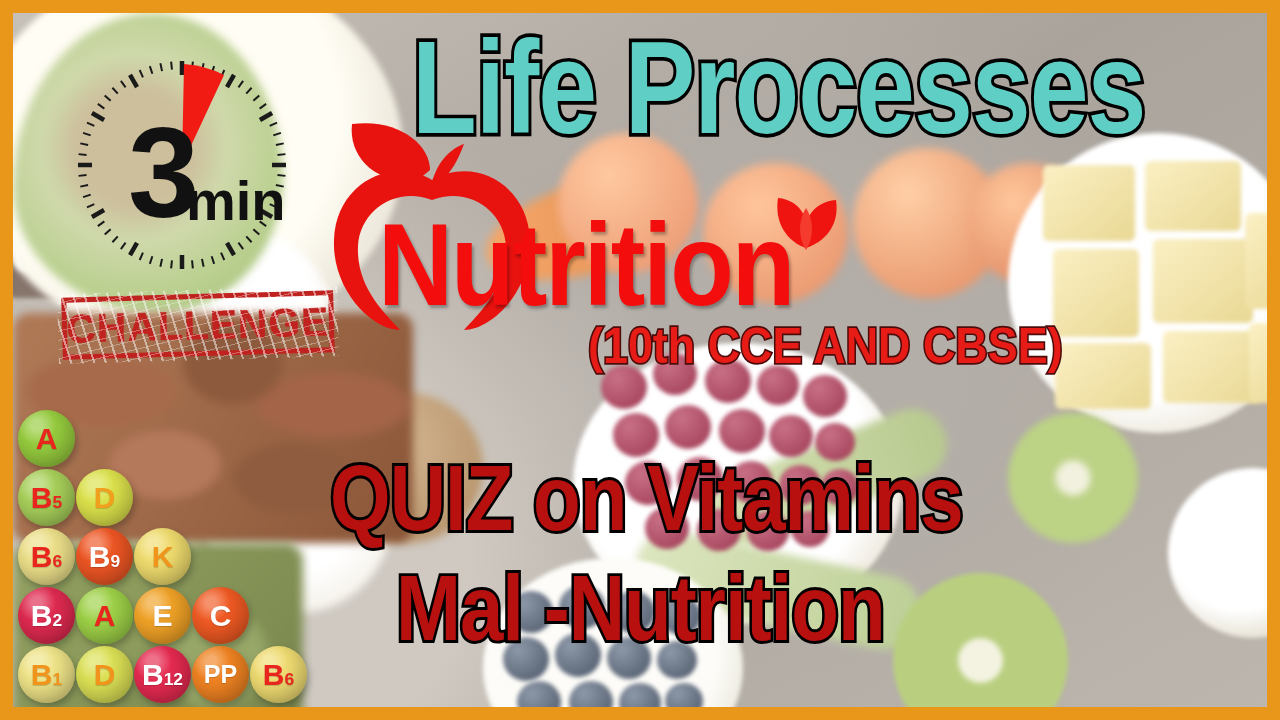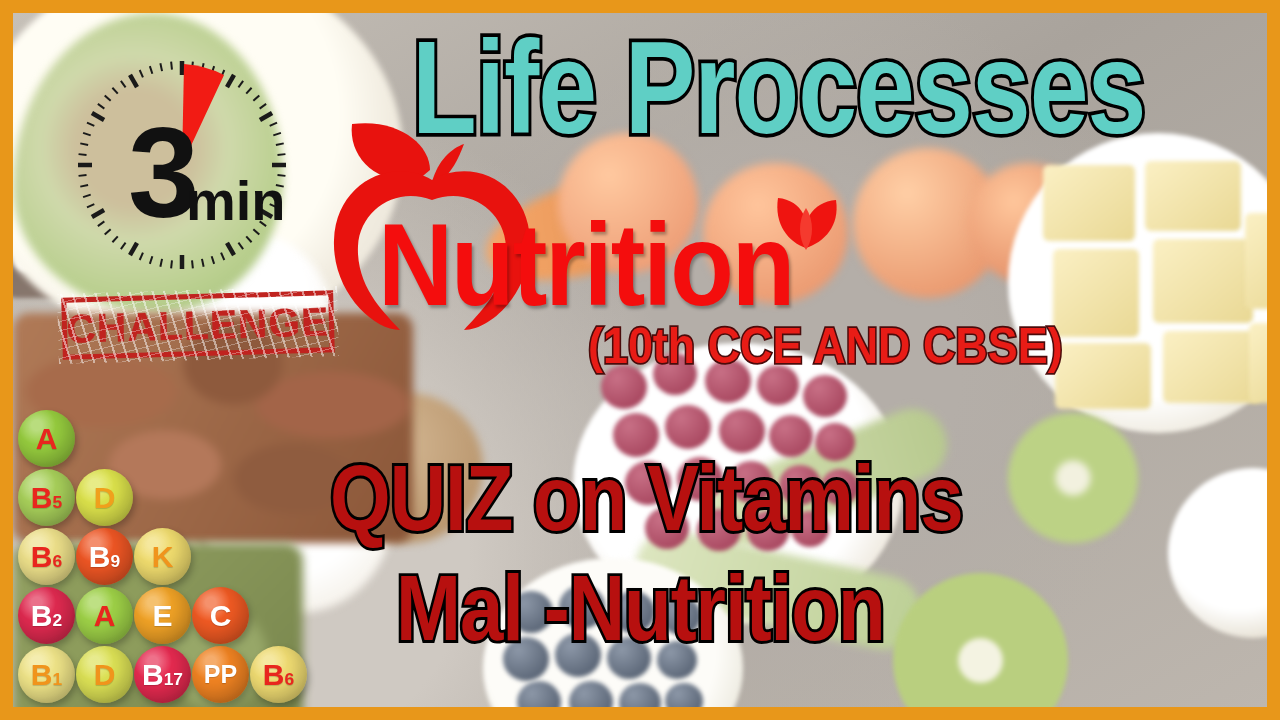--- a/index.html
+++ b/index.html
@@ -448,21 +448,21 @@
       <div class="vball" style="width: 57px; height: 57px; left: 178px; top: 177px; background: radial-gradient(circle at 33% 27%, rgba(255, 255, 255, 0.333) 0px, rgba(255, 255, 255, 0.333) 9%, transparent 34%), radial-gradient(circle at 42% 36%, rgb(240, 90, 35) 0px, rgb(240, 90, 35) 48%, rgb(240, 90, 35) 62%, rgba(0, 0, 0, 0.28) 128%) rgb(240, 90, 35); color: rgb(255, 255, 255); font-size: 30px; z-index: 13;">
         <span class="lbl">C</span>
       </div>
       <div class="vball" style="width: 57px; height: 57px; left: 4px; top: 236px; background: radial-gradient(circle at 33% 27%, rgba(255, 255, 255, 0.333) 0px, rgba(255, 255, 255, 0.333) 9%, transparent 34%), radial-gradient(circle at 42% 36%, rgb(239, 228, 136) 0px, rgb(239, 228, 136) 48%, rgb(239, 228, 136) 62%, rgba(0, 0, 0, 0.28) 128%) rgb(239, 228, 136); color: rgb(240, 148, 28); font-size: 30px; z-index: 14;">
         <span class="lbl">B<span class="sub">1</span></span>
       </div>
       <div class="vball" style="width: 57px; height: 57px; left: 62px; top: 236px; background: radial-gradient(circle at 33% 27%, rgba(255, 255, 255, 0.333) 0px, rgba(255, 255, 255, 0.333) 9%, transparent 34%), radial-gradient(circle at 42% 36%, rgb(220, 225, 85) 0px, rgb(220, 225, 85) 48%, rgb(220, 225, 85) 62%, rgba(0, 0, 0, 0.28) 128%) rgb(220, 225, 85); color: rgb(240, 148, 28); font-size: 30px; z-index: 14;">
         <span class="lbl">D</span>
       </div>
       <div class="vball" style="width: 57px; height: 57px; left: 120px; top: 236px; background: radial-gradient(circle at 33% 27%, rgba(255, 255, 255, 0.333) 0px, rgba(255, 255, 255, 0.333) 9%, transparent 34%), radial-gradient(circle at 42% 36%, rgb(230, 42, 80) 0px, rgb(230, 42, 80) 48%, rgb(230, 42, 80) 62%, rgba(0, 0, 0, 0.28) 128%) rgb(230, 42, 80); color: rgb(255, 255, 255); font-size: 30px; z-index: 14;">
-        <span class="lbl">B<span class="sub">17</span></span>
+        <span class="lbl">B<span class="sub">12</span></span>
       </div>
       <div class="vball" style="width: 57px; height: 57px; left: 178px; top: 236px; background: radial-gradient(circle at 33% 27%, rgba(255, 255, 255, 0.333) 0px, rgba(255, 255, 255, 0.333) 9%, transparent 34%), radial-gradient(circle at 42% 36%, rgb(240, 131, 34) 0px, rgb(240, 131, 34) 48%, rgb(240, 131, 34) 62%, rgba(0, 0, 0, 0.28) 128%) rgb(240, 131, 34); color: rgb(255, 255, 255); font-size: 25px; z-index: 14;">
         <span class="lbl">PP</span>
       </div>
       <div class="vball" style="width: 57px; height: 57px; left: 236px; top: 236px; background: radial-gradient(circle at 33% 27%, rgba(255, 255, 255, 0.333) 0px, rgba(255, 255, 255, 0.333) 9%, transparent 34%), radial-gradient(circle at 42% 36%, rgb(240, 220, 114) 0px, rgb(240, 220, 114) 48%, rgb(240, 220, 114) 62%, rgba(0, 0, 0, 0.28) 128%) rgb(240, 220, 114); color: rgb(232, 38, 30); font-size: 30px; z-index: 14;">
         <span class="lbl">B<span class="sub">6</span></span>
       </div>
     </div>
 
   <div class="apple-logo">

